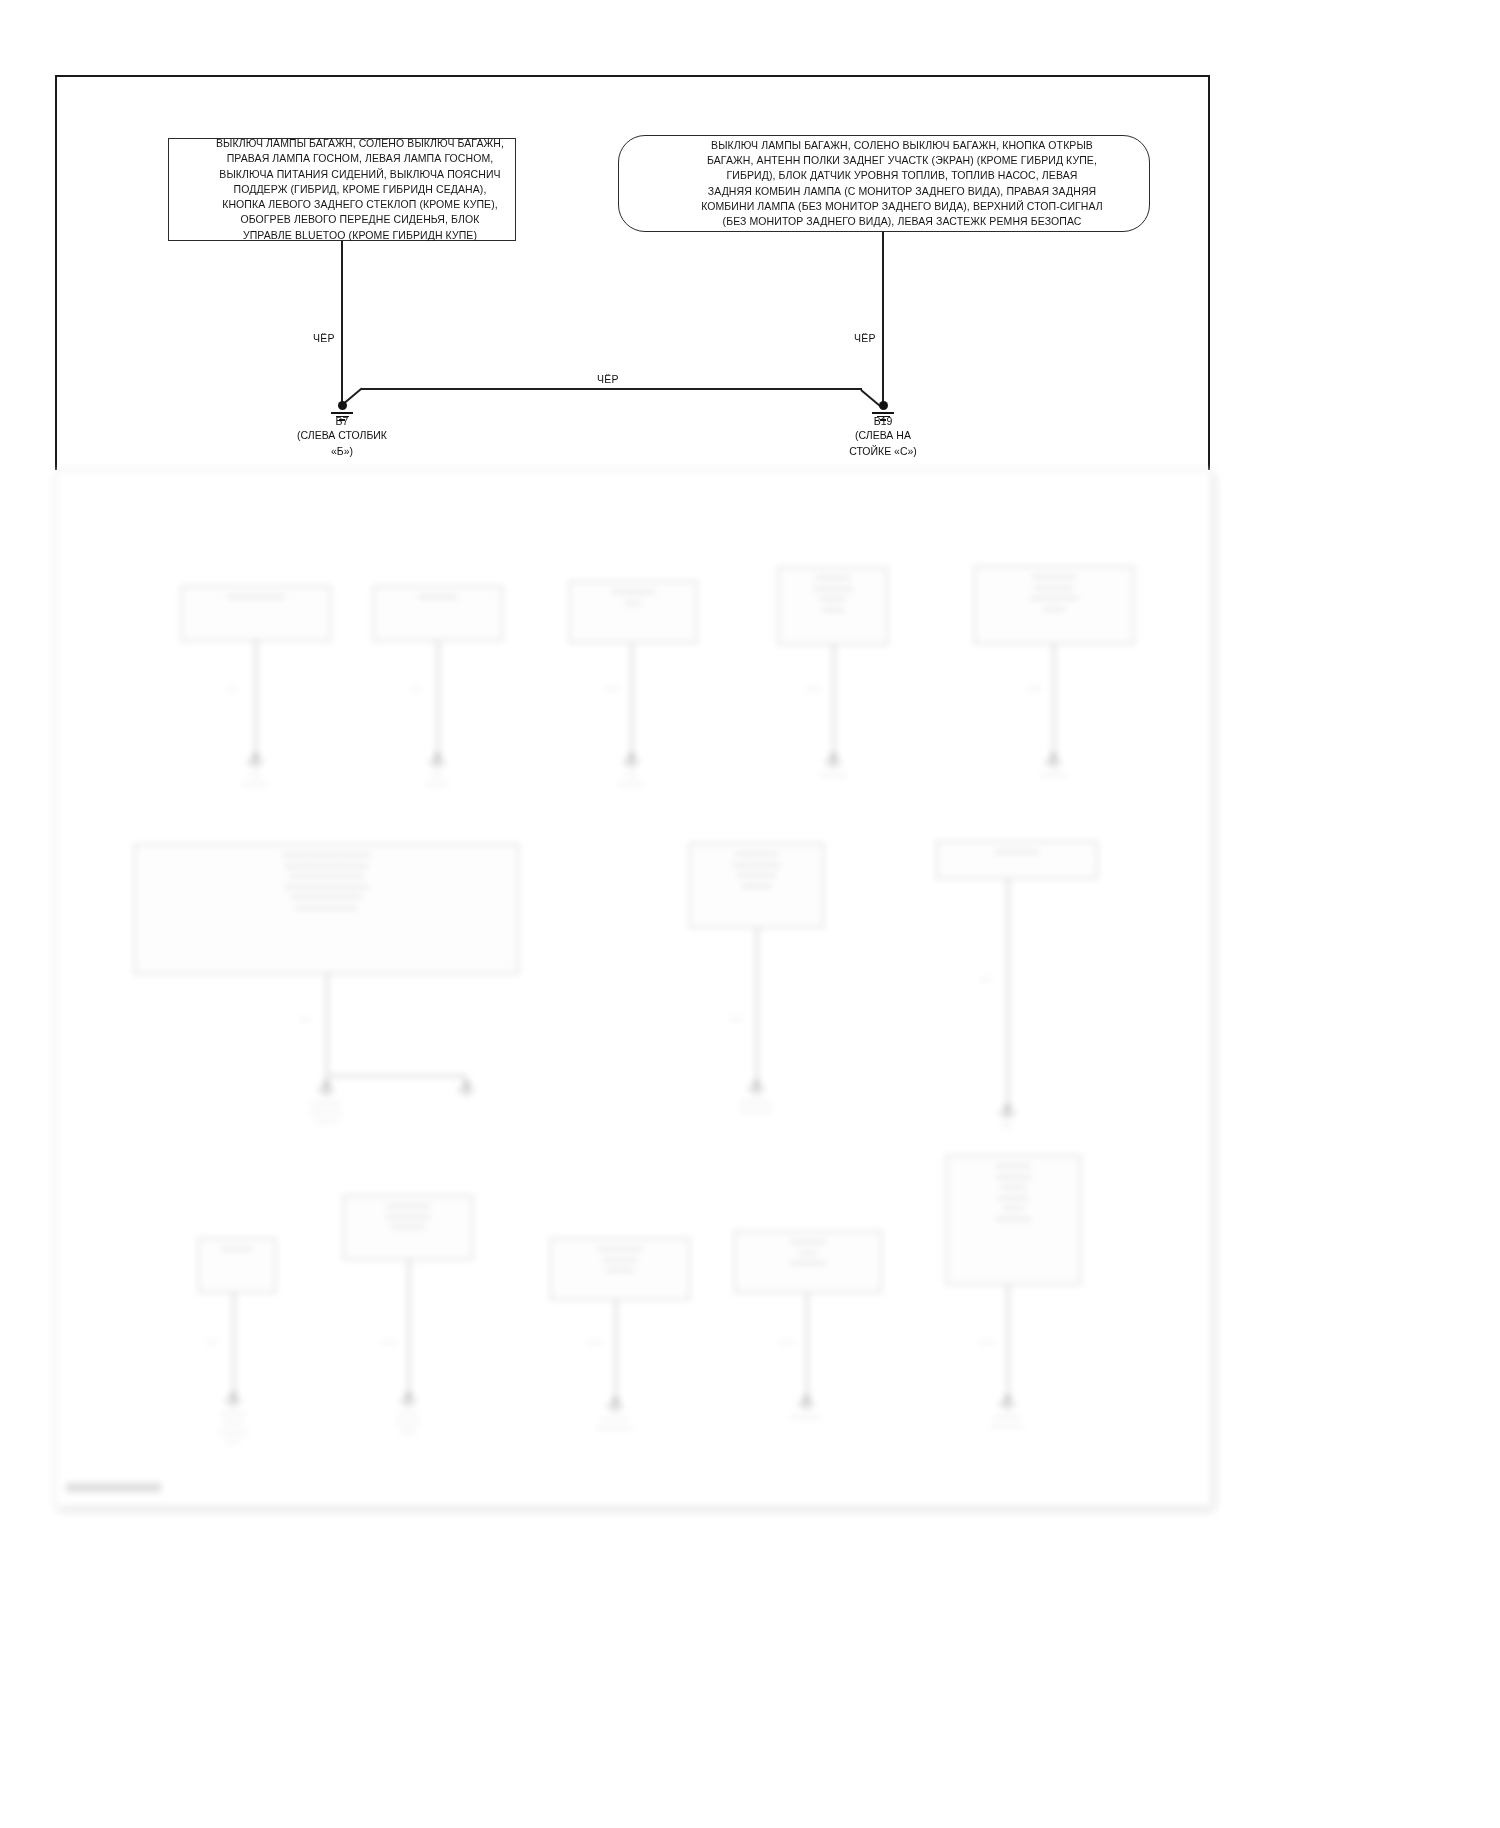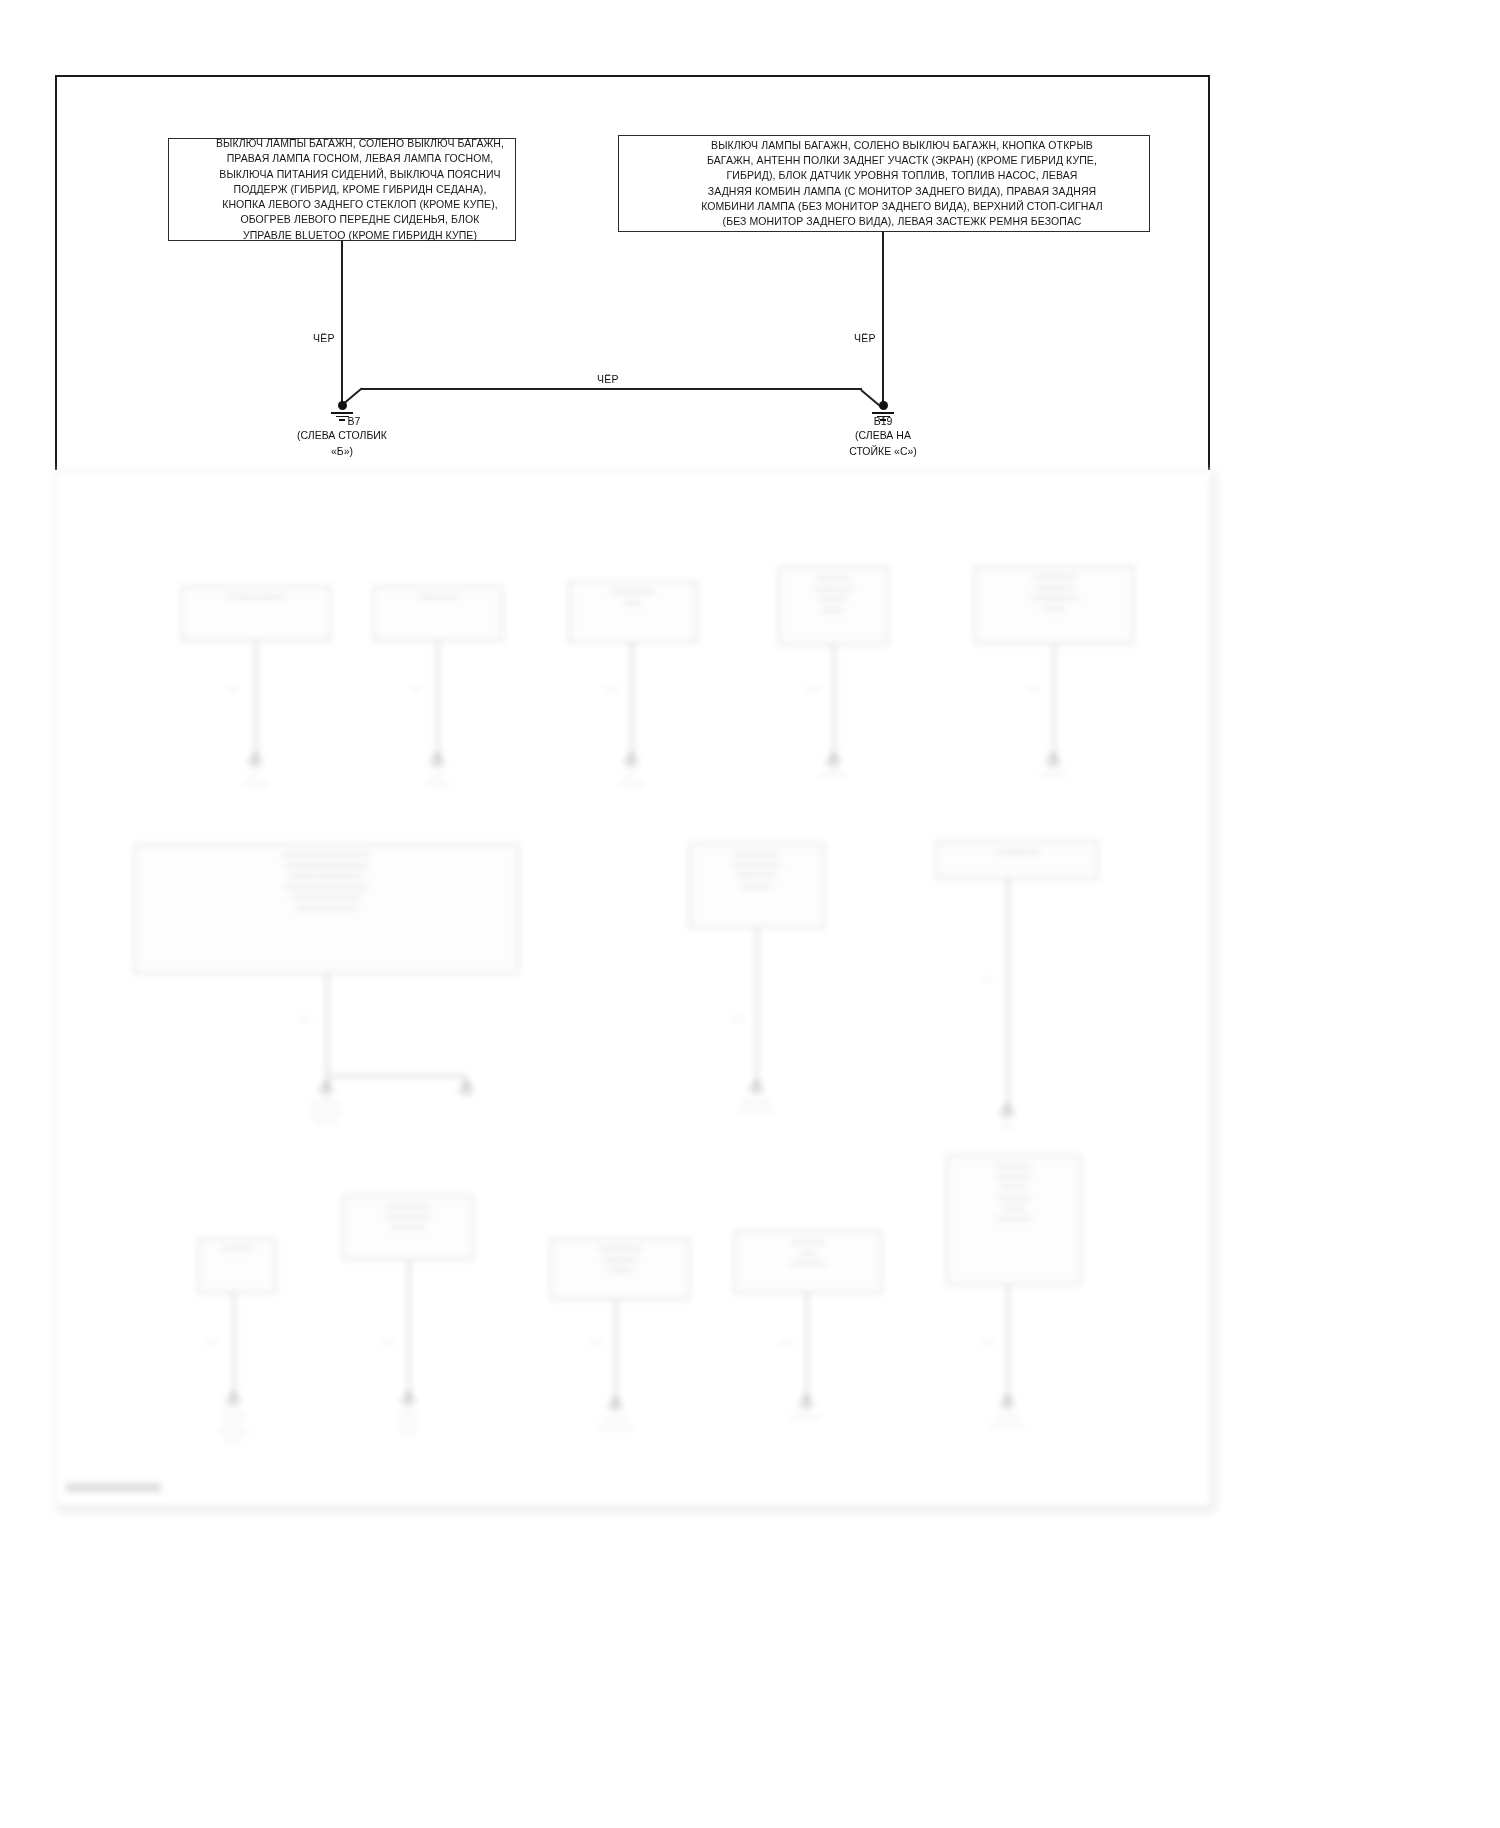--- a/index.html
+++ b/index.html
@@ -42,21 +42,21 @@
   .desc-box .txt{
     font-size:10.5px;
     line-height:1.45;
     color:#161616;
     letter-spacing:.1px;
     white-space:pre-line;
     margin-left:36px;
   }
 
   #box-left{ left:168px; top:138px; width:348px; height:103px; }
-  #box-right{ left:618px; top:135px; width:532px; height:97px; }
+  #box-right{ left:618px; top:135px; width:532px; height:97px;border-radius:27px; }
 
   
   .wire{ position:absolute; background:#1f1f1f; }
   .wire-v{ width:2px; }
   .wire-h{ height:2px; }
 
   .wire-label{
     position:absolute;
     font-size:10.5px;
     color:#121212;
@@ -180,21 +180,21 @@
   <div class="jog" style="left:342px;top:404px;width:26px;transform:rotate(-40deg);"></div>
   <div class="jog" style="left:861px;top:389px;width:26px;transform:rotate(40deg);"></div>
   <div class="wire-label" style="left:597px;top:373px;">ЧЁР</div>
 
   <div class="gnd" style="left:322px;top:401px;">
     <div class="dot"></div>
     <div class="b1"></div>
     <div class="b2"></div>
     <div class="b3"></div>
   </div>
-  <div class="gnd-label" style="left:254px;top:414px;">B7</div>
+  <div class="gnd-label" style="left:242px;top:414px;">B7</div>
   <div class="gnd-label" style="left:242px;top:428px;">(СЛЕВА СТОЛБИК
 «Б»)</div>
 
   <div class="gnd" style="left:863px;top:401px;">
     <div class="dot"></div>
     <div class="b1"></div>
     <div class="b2"></div>
     <div class="b3"></div>
   </div>
   <div class="gnd-label" style="left:783px;top:414px;">B19</div>

